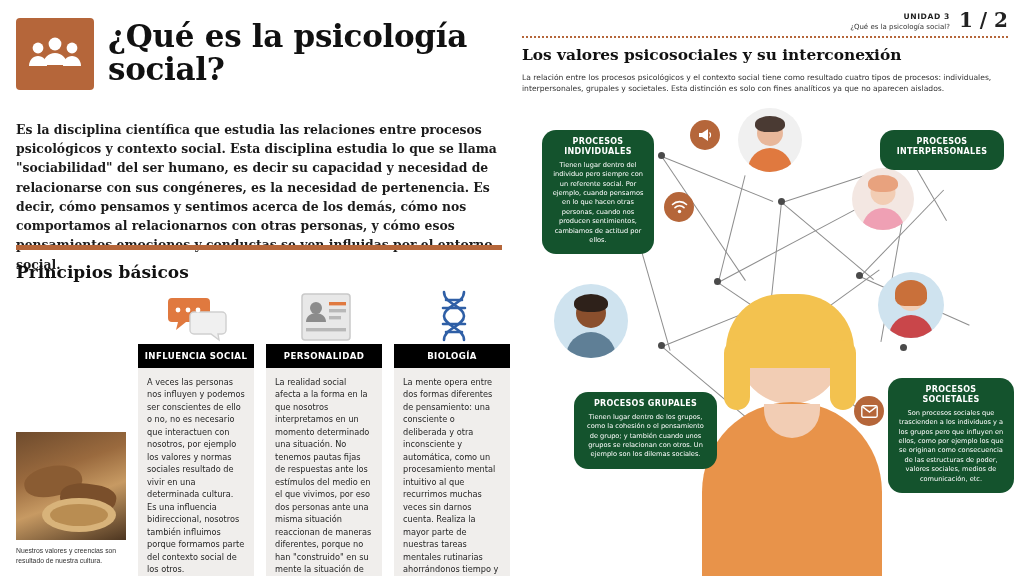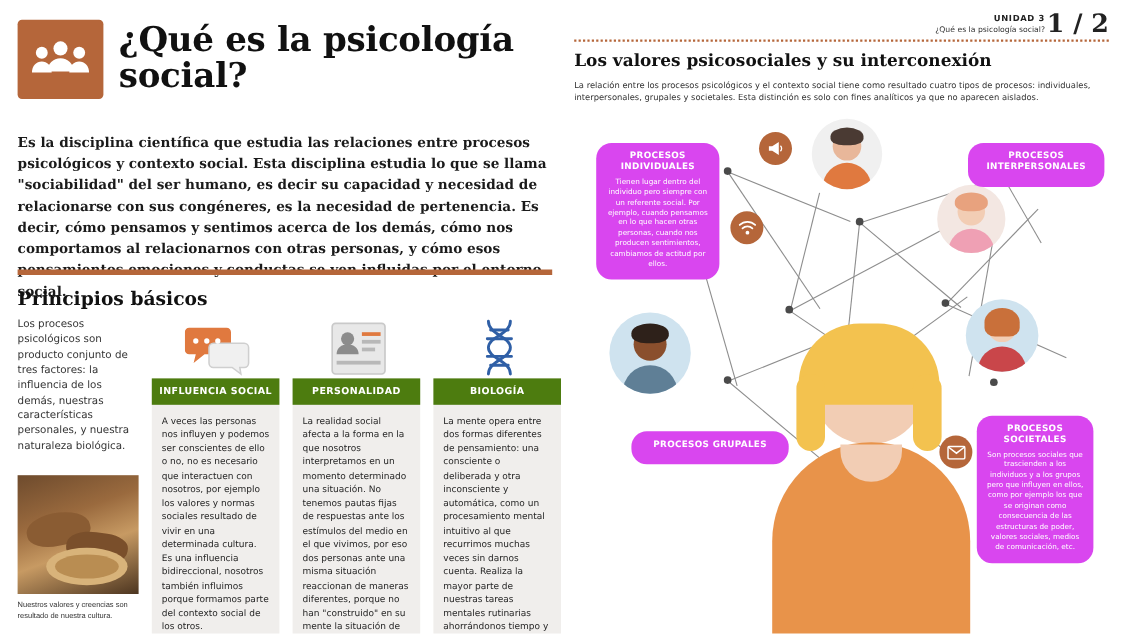--- a/index.html
+++ b/index.html
@@ -71,21 +71,21 @@
   
   .icon-strip{position:absolute;left:138px;top:282px;width:370px;height:60px;}
   .icon-cell{position:absolute;width:120px;height:62px;display:flex;align-items:flex-end;justify-content:center;}
 
   .boxrow{position:absolute;left:138px;top:344px;width:372px;}
   .ibox{
     position:absolute;top:0;width:116px;
     background:#f0eeec;
   }
   .ibox .hd{
-    background:#4d7c0f;color:#fff;
+    background:#000000;color:#fff;
     font-family:"DejaVu Sans", sans-serif;
     font-weight:bold;font-size:8.6px;letter-spacing:.4px;
     text-align:center;padding:7px 4px;
   }
   .ibox .bd{
     font-family:"DejaVu Sans", sans-serif;
     font-size:8.2px;line-height:1.52;color:#262626;
     padding:8px 9px 10px 9px;text-align:left;
   }
   #box0{left:0;}
@@ -96,54 +96,54 @@
   .right{position:absolute;left:512px;top:0;width:512px;height:576px;}
 
   .unit{
     position:absolute;right:74px;top:12px;text-align:right;
     font-family:"DejaVu Sans", sans-serif;
   }
   .unit .u1{font-weight:bold;font-size:7.6px;letter-spacing:.6px;color:#222;}
   .unit .u2{font-size:7px;color:#333;margin-top:2px;}
   .pagenum{
     position:absolute;right:16px;top:8px;
-    font-family:"DejaVu Serif", serif;font-size:23px;font-weight:bold;color:#222;
+    font-family:"DejaVu Serif", serif;font-size:20px;font-weight:bold;color:#222;
   }
   .dotline{
     position:absolute;left:10px;top:36px;width:486px;height:0;
     border-top:2px dotted #b5663a;
   }
 
   .r-title{
     position:absolute;left:10px;top:46px;width:480px;
     font-family:"DejaVu Serif", serif;
     font-weight:bold;font-size:15.4px;color:#111;
   }
   .r-sub{
     position:absolute;left:10px;top:72px;width:470px;
     font-family:"DejaVu Sans", sans-serif;
     font-size:7.6px;line-height:1.5;color:#333;
   }
 
   .diagram{position:absolute;left:0;top:96px;width:512px;height:478px;}
 
-  .bubble{position:absolute;border-radius:14px;background:#d946ef;color:#fff;padding:7px 9px 9px 9px;box-sizing:border-box;}
+  .bubble{position:absolute;border-radius:14px;background:#14532d;color:#fff;padding:7px 9px 9px 9px;box-sizing:border-box;}
   .bubble .bt{
     font-family:"DejaVu Sans", sans-serif;font-weight:bold;
     font-size:8px;text-align:center;line-height:1.25;letter-spacing:.3px;margin-bottom:4px;
   }
   .bubble .bx{
     font-family:"DejaVu Sans", sans-serif;
     font-size:6.6px;line-height:1.42;text-align:center;
   }
 
   #b-ind{left:30px;top:34px;width:112px;}
   #b-inter{left:368px;top:34px;width:124px;}
   #b-grup{left:62px;top:296px;width:143px;}
-  #b-soc{left:376px;top:282px;width:106px;}
+  #b-soc{left:376px;top:282px;width:126px;}
 
   
   .av{position:absolute;border-radius:50%;overflow:hidden;}
   .head{position:absolute;left:50%;transform:translateX(-50%);border-radius:50%;}
   .body{position:absolute;left:50%;transform:translateX(-50%);border-radius:40px 40px 0 0;}
   .hair{position:absolute;left:50%;transform:translateX(-50%);border-radius:50% 50% 40% 40%;}
 
   .node{position:absolute;width:7px;height:7px;border-radius:50%;background:#4a4a4a;}
   .line{position:absolute;height:1px;background:#8d8d8d;transform-origin:0 0;}
 
@@ -167,21 +167,20 @@
       </svg>
     </div>
 
     <div class="title">¿Qué es la psicología social?</div>
 
     <div class="intro">Es la disciplina científica que estudia las relaciones entre procesos psicológicos y contexto social. Esta disciplina estudia lo que se llama "sociabilidad" del ser humano, es decir su capacidad y necesidad de relacionarse con sus congéneres, es la necesidad de pertenencia. Es decir, cómo pensamos y sentimos acerca de los demás, cómo nos comportamos al relacionarnos con otras personas, y cómo esos pensamientos emociones y conductas se ven influidas por el entorno social.</div>
 
     <div class="rule"></div>
 
     <div class="princ-title">Principios básicos</div>
-    <div class="princ-text">Los procesos psicológicos son producto conjunto de tres factores: la influencia de los demás, nuestras características personales, y nuestra naturaleza biológica.</div>
 
     <div class="photo">
       <div class="hand1"></div>
         <div class="hand2"></div>
       <div class="bowl"></div>
         <div class="bowl2"></div>
     </div>
     <div class="photo-caption">Nuestros valores y creencias son resultado de nuestra cultura.</div>
 
     <div class="icon-strip">
@@ -332,20 +331,21 @@
         <div class="bt">PROCESOS INDIVIDUALES</div>
         <div class="bx">Tienen lugar dentro del individuo pero siempre con un referente social. Por ejemplo, cuando pensamos en lo que hacen otras personas, cuando nos producen sentimientos, cambiamos de actitud por ellos.</div>
       </div>
 
       <div class="bubble" id="b-inter">
         <div class="bt">PROCESOS INTERPERSONALES</div>
       </div>
 
       <div class="bubble" id="b-grup">
         <div class="bt">PROCESOS GRUPALES</div>
+        <div class="bx">Tienen lugar dentro de los grupos, como la cohesión o el pensamiento de grupo; y también cuando unos grupos se relacionan con otros. Un ejemplo son los dilemas sociales.</div>
       </div>
 
       <div class="bubble" id="b-soc">
         <div class="bt">PROCESOS SOCIETALES</div>
         <div class="bx">Son procesos sociales que trascienden a los individuos y a los grupos pero que influyen en ellos, como por ejemplo los que se originan como consecuencia de las estructuras de poder, valores sociales, medios de comunicación, etc.</div>
       </div>
 
     </div>
   </div>
 </div>

